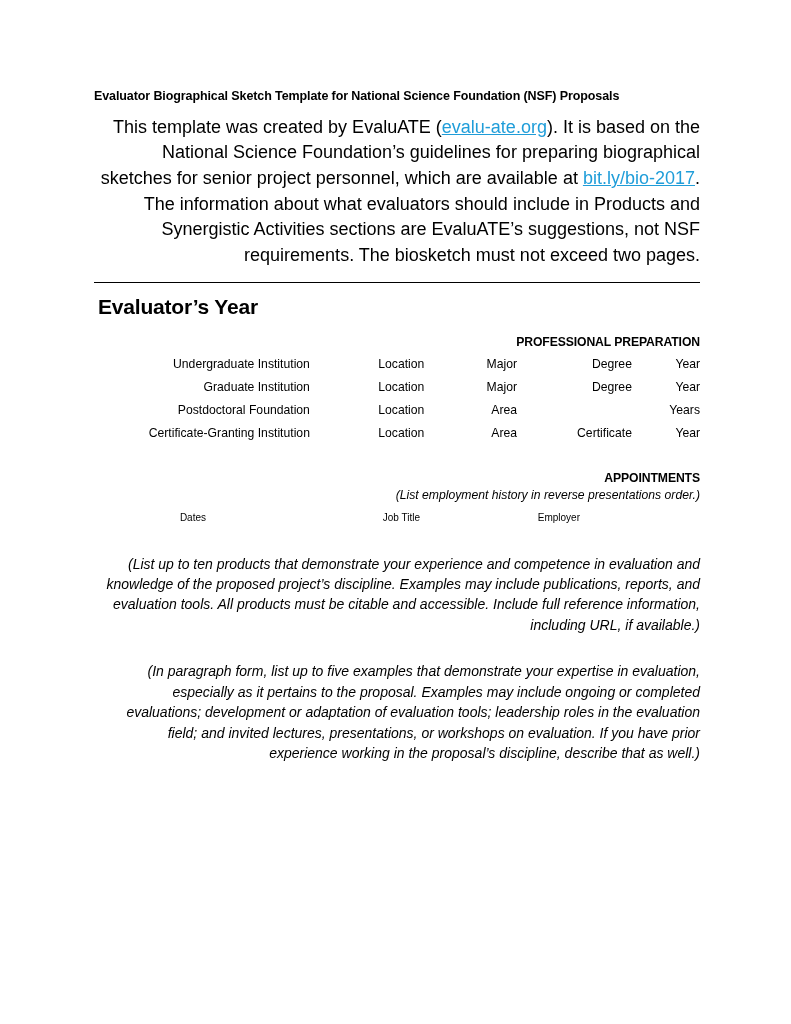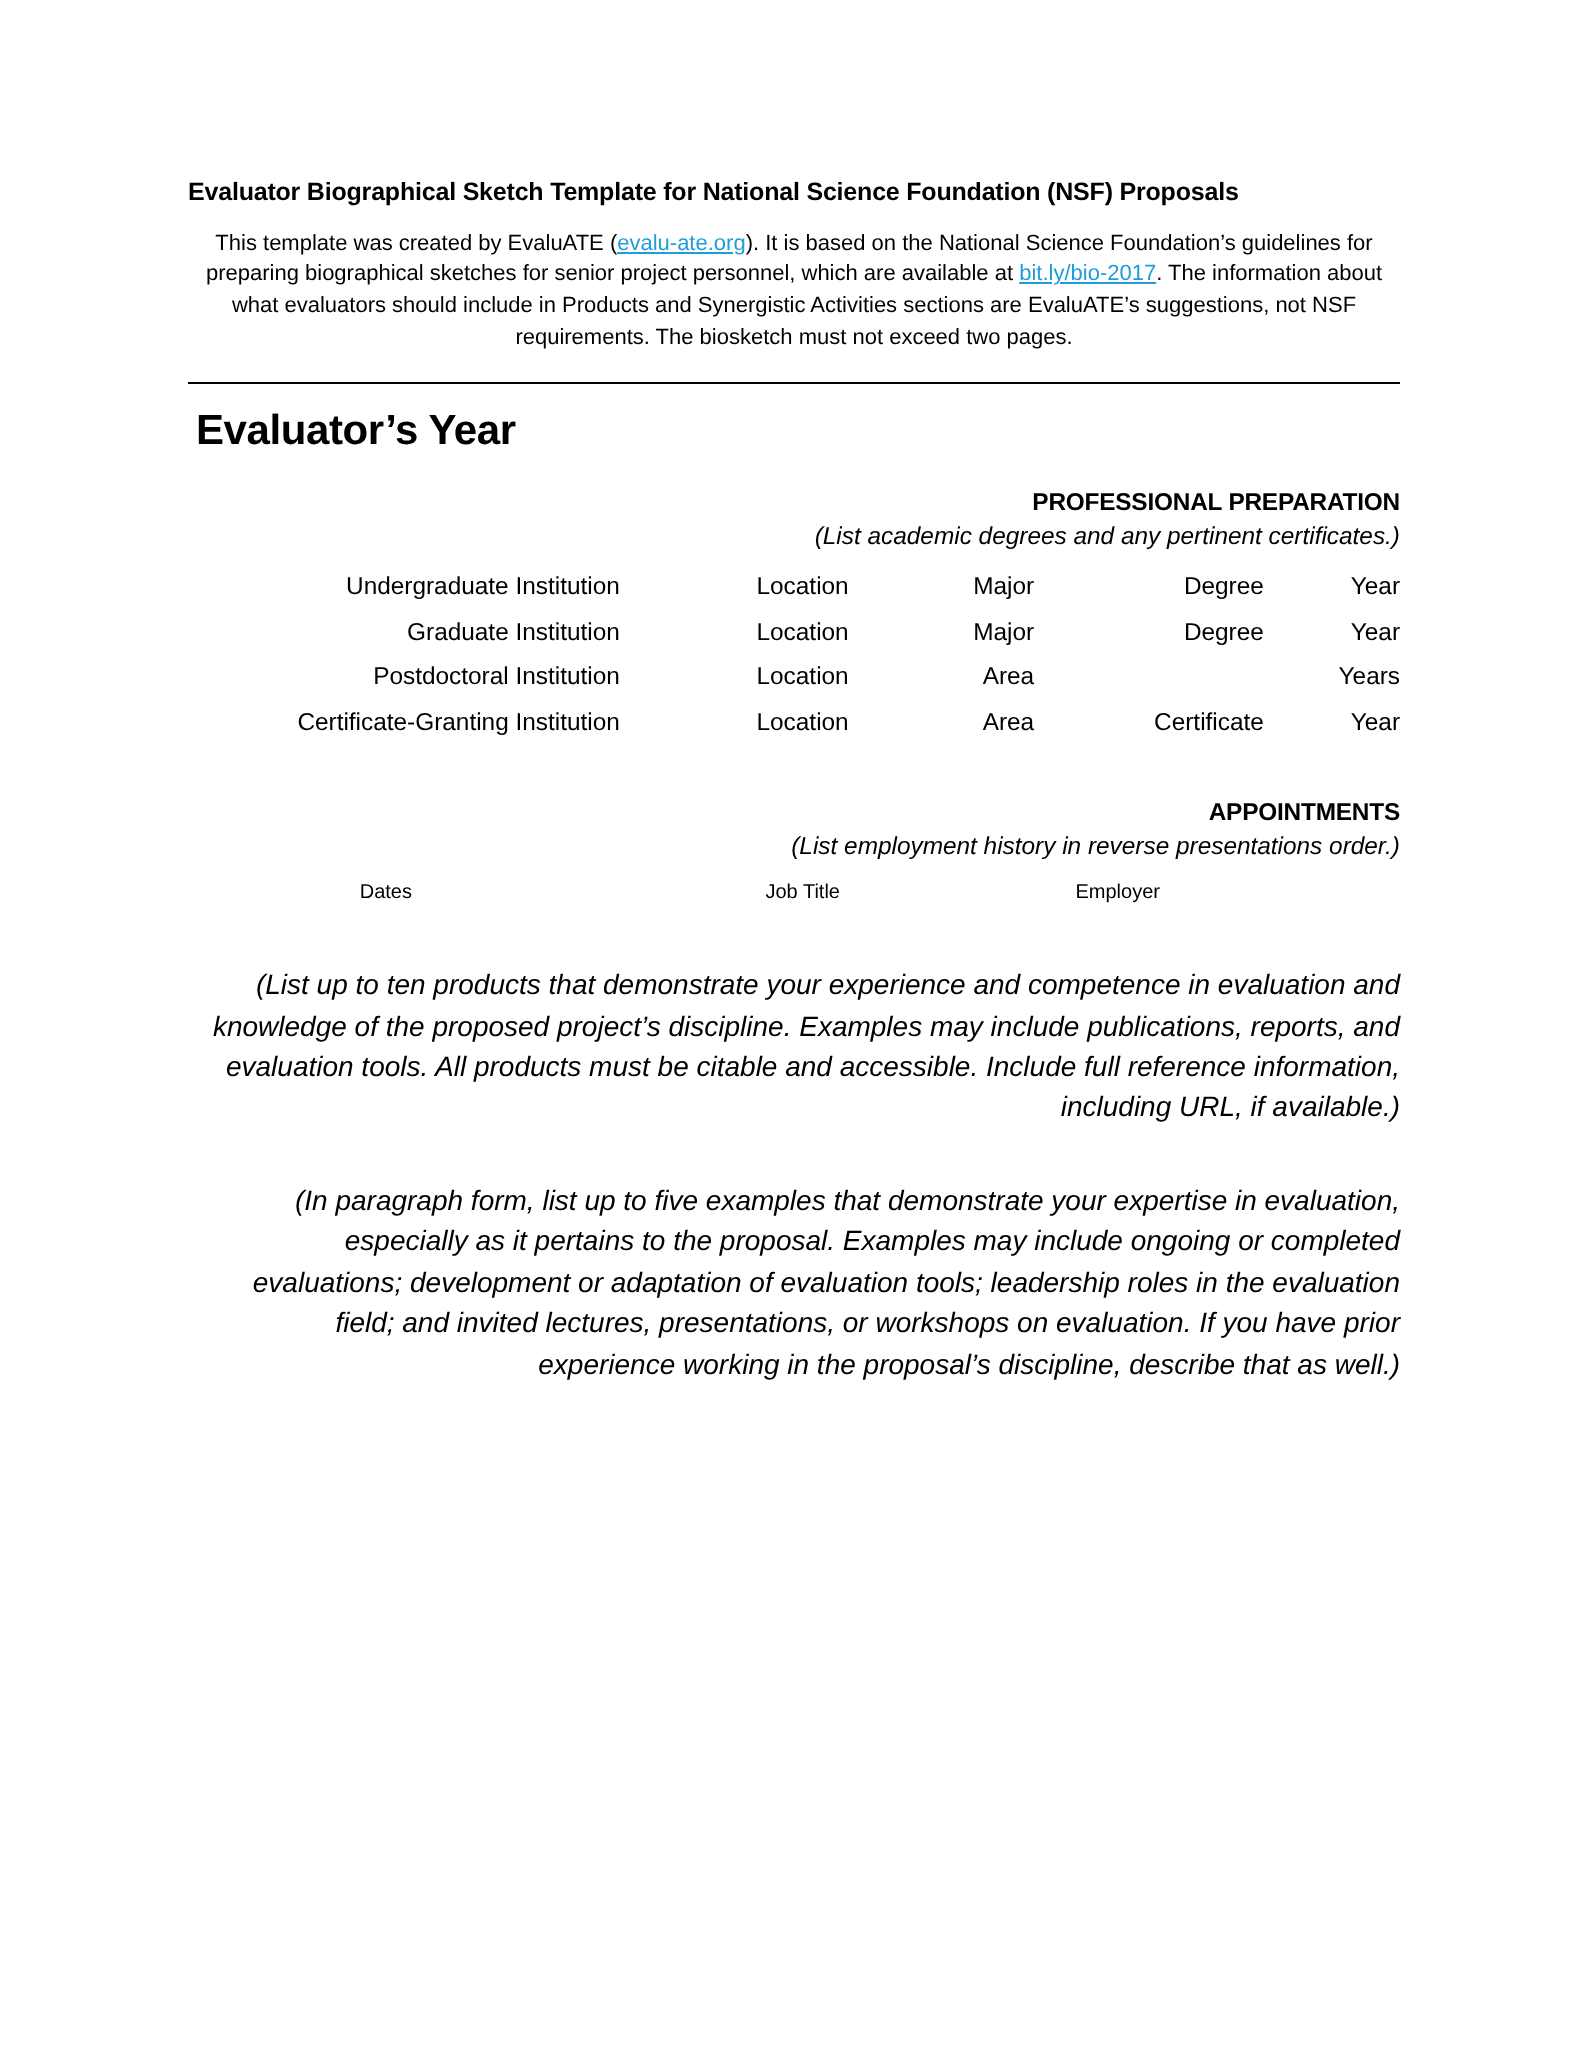--- a/index.html
+++ b/index.html
@@ -33,24 +33,24 @@
 
   .doc-title {
     font-size: 12.5px;
     font-weight: bold;
     line-height: 1.35;
     margin: 0 0 10px 0;
     letter-spacing: -0.1px;
   }
 
   .intro {
-    font-size: 11px;
+    font-size: 18px;
     line-height: 1.42;
     margin: 0 0 14px 0;
-    text-align: center;
+    text-align: right;
   }
   .intro a {
     color: #1f9dd9;
     text-decoration: underline;
   }
 
   .rule {
     border-top: 1.6px solid #000;
     margin: 6px 0 12px 0;
     width: 100%;
@@ -130,39 +130,38 @@
     <div class="doc-title">Evaluator Biographical Sketch Template for National Science Foundation (NSF) Proposals</div>
 
     <p class="intro"><span>This template was created by EvaluATE (</span><a href="#">evalu-ate.org</a><span>). It is based on the National Science Foundation’s guidelines for preparing biographical sketches for senior project personnel, which are available at </span><a href="#">bit.ly/bio-2017</a><span>. The information about what evaluators should include in Products and Synergistic Activities sections are EvaluATE’s suggestions, not NSF requirements. The biosketch must not exceed two pages.</span></p>
 
     <div class="rule"></div>
 
     <div class="name-heading">Evaluator’s Year</div>
 
     <div class="section">
       <div class="section-title">PROFESSIONAL PREPARATION</div>
-      <div class="section-note">(List academic degrees and any pertinent certificates.)</div>
       <table class="prep">
         <tbody>
             <tr>
           <td class="c0">Undergraduate Institution</td>
           <td class="c1">Location</td>
           <td class="c2">Major</td>
           <td class="c3">Degree</td>
           <td class="c4">Year</td>
         </tr>
         <tr>
           <td class="c0">Graduate Institution</td>
           <td class="c1">Location</td>
           <td class="c2">Major</td>
           <td class="c3">Degree</td>
           <td class="c4">Year</td>
         </tr>
         <tr>
-          <td class="c0">Postdoctoral Institution</td>
+          <td class="c0">Postdoctoral Foundation</td>
           <td class="c1">Location</td>
           <td class="c2">Area</td>
           <td class="c3"></td>
           <td class="c4">Years</td>
         </tr>
         <tr>
           <td class="c0">Certificate-Granting Institution</td>
           <td class="c1">Location</td>
           <td class="c2">Area</td>
           <td class="c3">Certificate</td>

